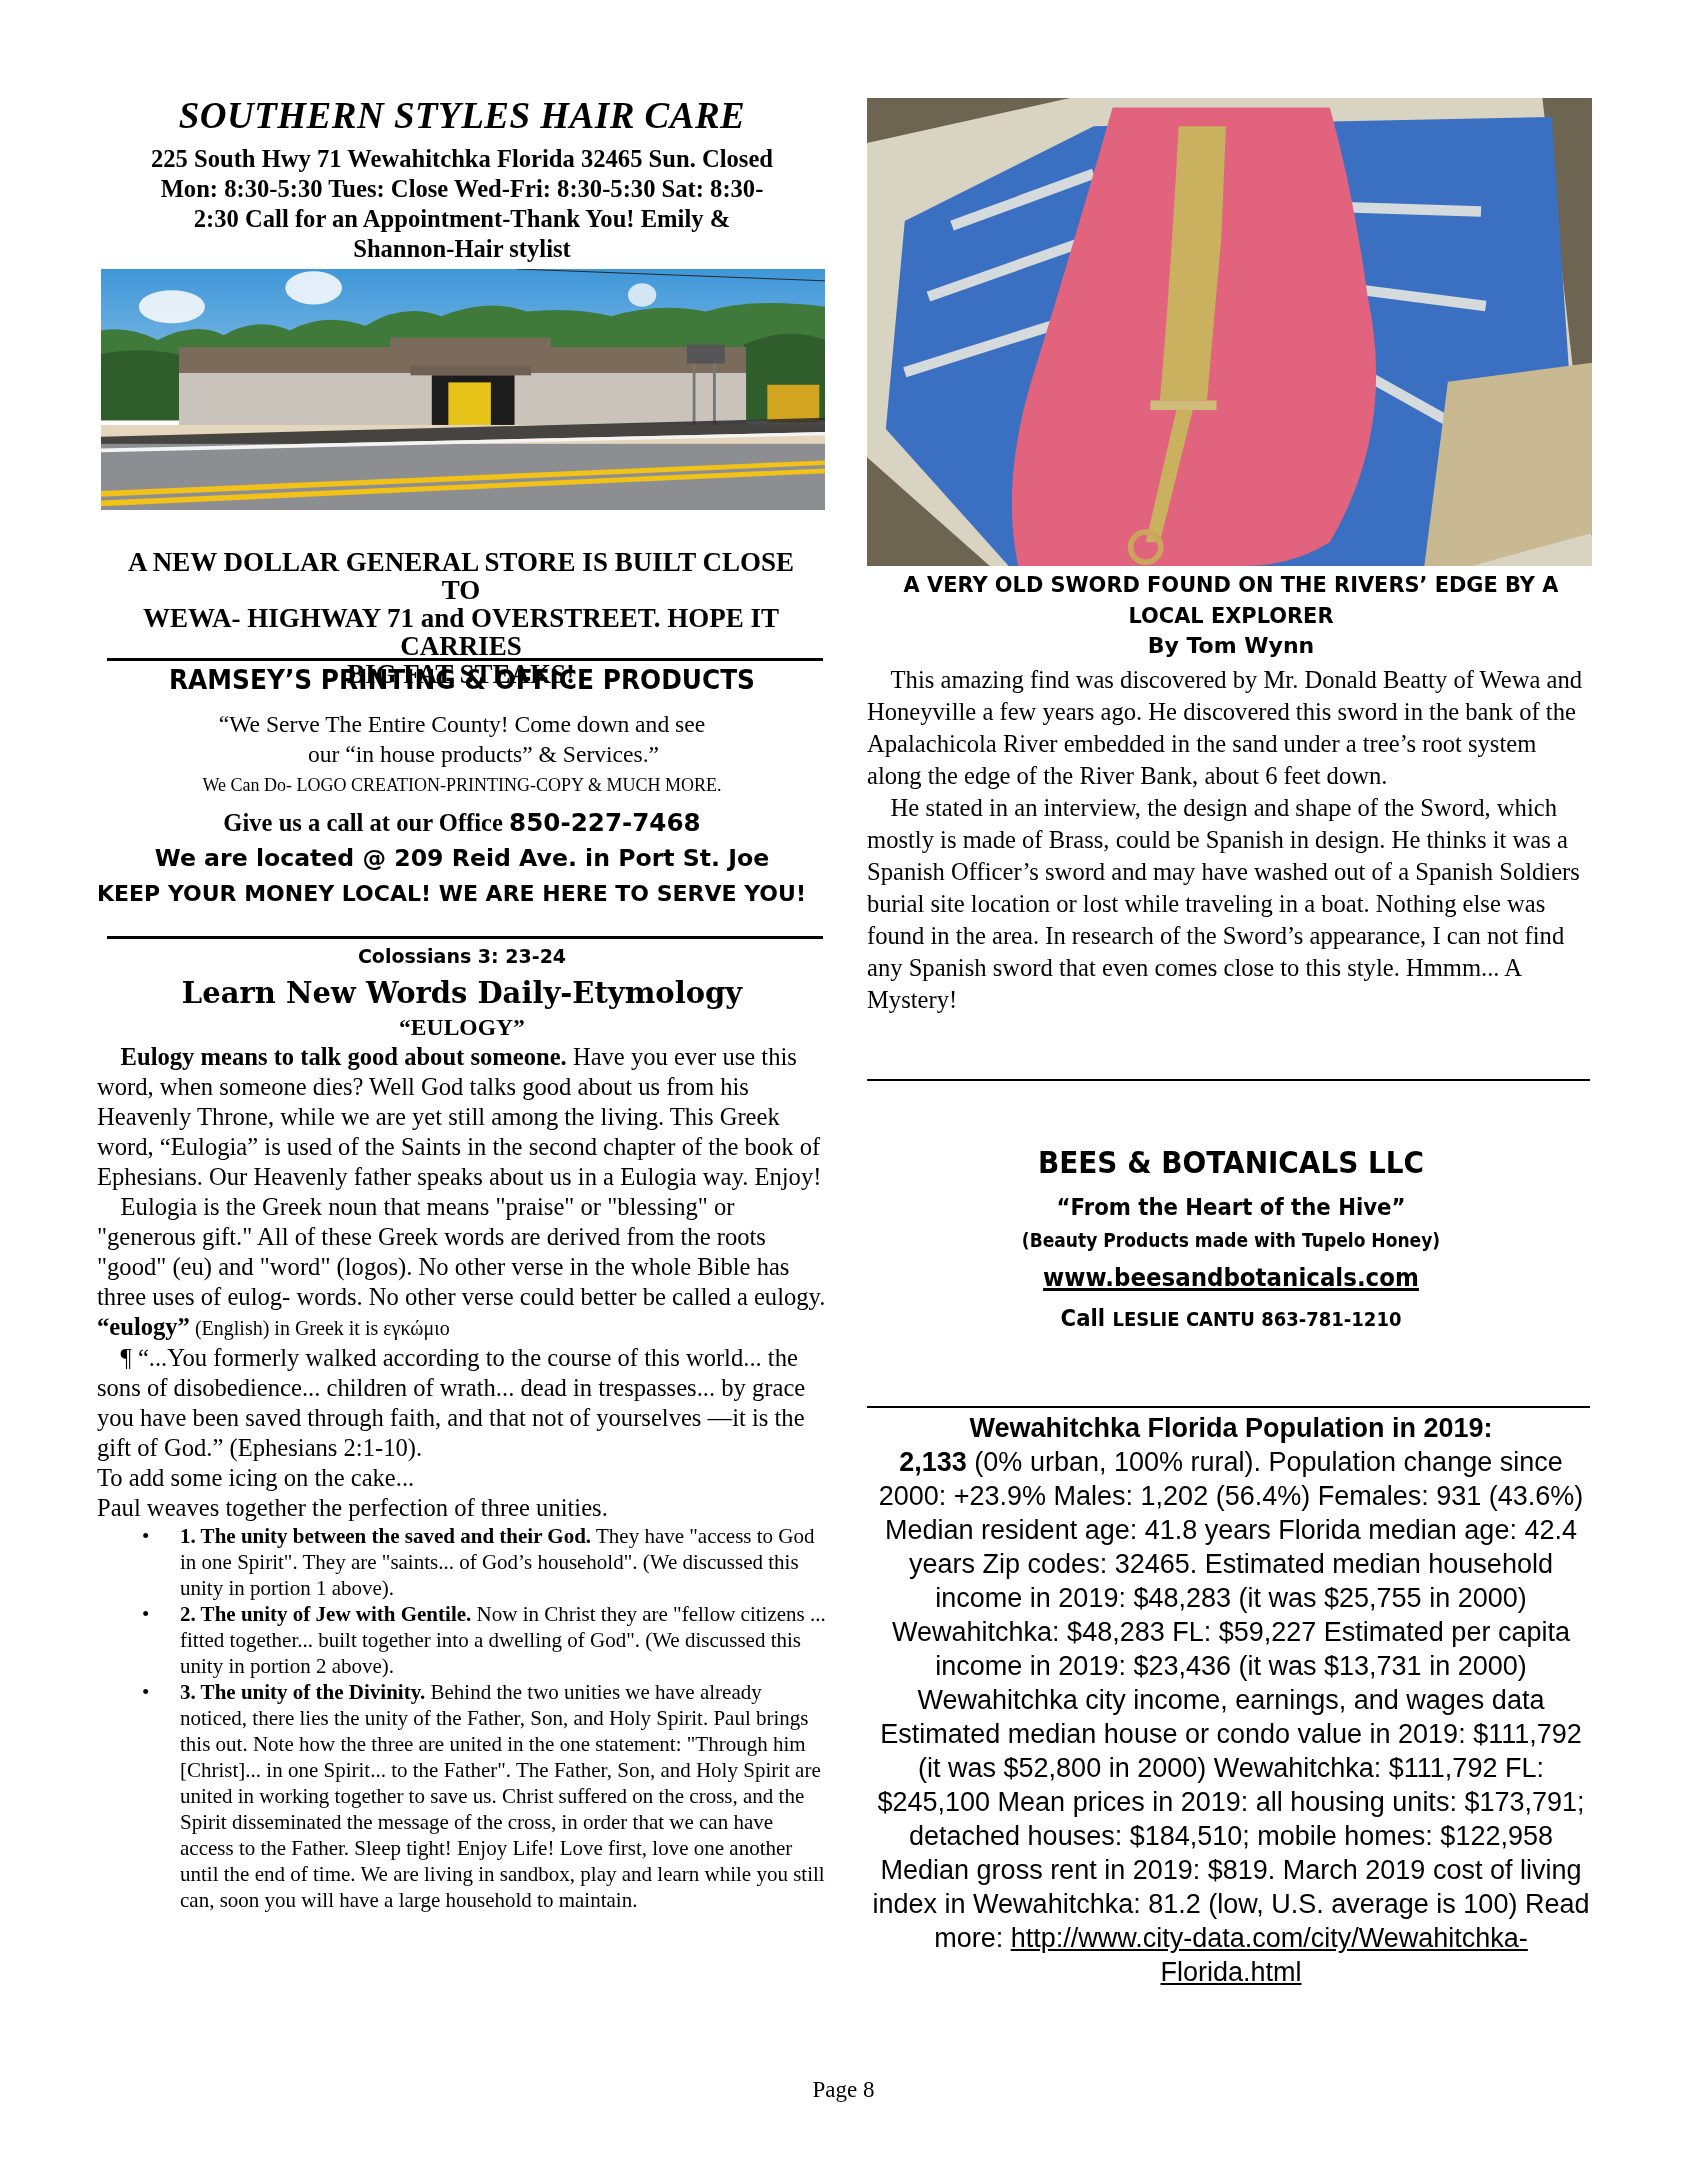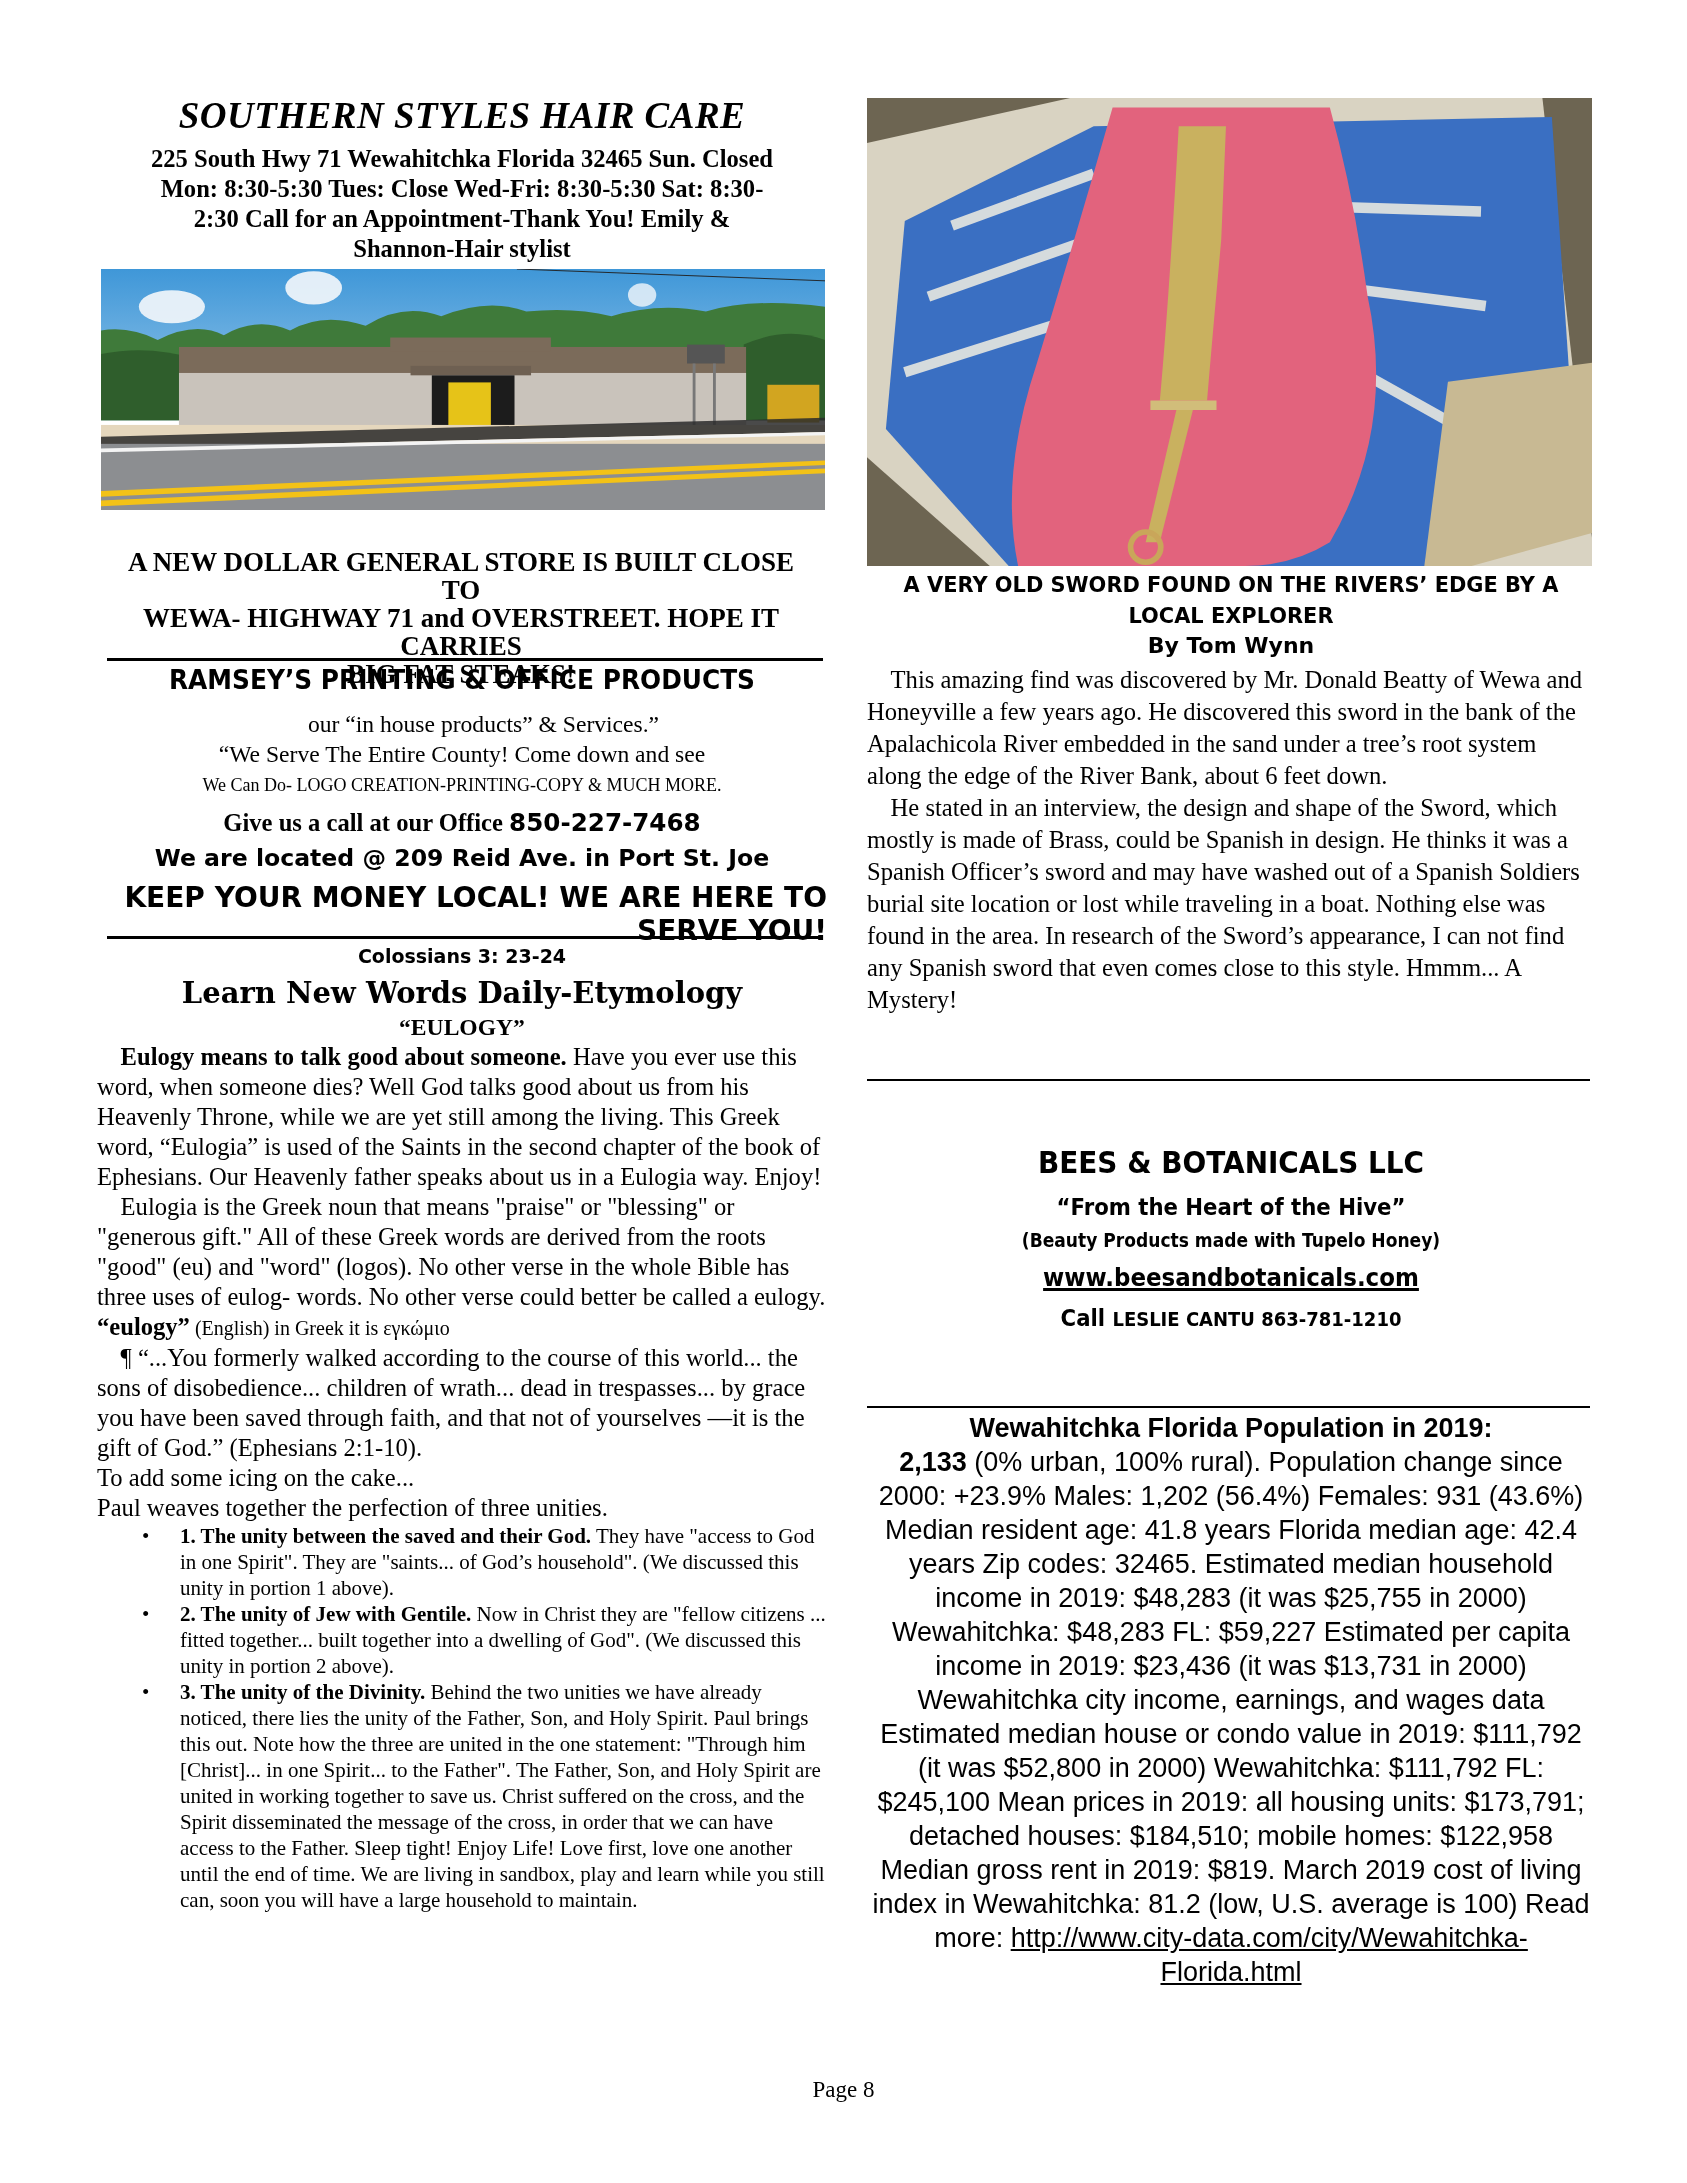--- a/index.html
+++ b/index.html
@@ -14,21 +14,21 @@
   .ss-info { position:absolute; top:144px; left:0; width:100%; text-align:center; font-weight:bold; font-size:24.6px; line-height:30px; }
   .photo-store { position:absolute; top:269px; left:3.8px; width:724px; height:241px; overflow:hidden; }
   .caption-store { position:absolute; top:548px; left:9.5px; width:709px; text-align:center; font-weight:bold; font-size:27px; line-height:28px; }
 
   
   .ramsey-title { position:absolute; top:664px; left:0; width:100%; text-align:center; font-family:"DejaVu Sans", sans-serif; font-weight:bold; font-size:27px; transform:scaleX(0.92); }
   .ramsey-quote { position:absolute; top:709px; left:0; width:100%; text-align:center; font-size:23.6px; line-height:30px; }
   .ramsey-can { position:absolute; top:775px; left:0; width:100%; text-align:center; font-size:18px; }
   .ramsey-call { position:absolute; top:808px; left:0; width:100%; text-align:center; font-weight:bold; font-size:24.6px; }
   .ramsey-loc { position:absolute; top:844px; left:0; width:100%; text-align:center; font-family:"DejaVu Sans", sans-serif; font-weight:bold; font-size:23.6px; }
-  .ramsey-keep { position:absolute; top:881px; left:0; width:100%; text-align:right; font-family:"DejaVu Sans", sans-serif; font-weight:bold; font-size:28px; }
+  .ramsey-keep { position:absolute; top:881px; left:0; width:100%; text-align:left; font-family:"DejaVu Sans", sans-serif; font-weight:bold; font-size:22px; }
 
   
   .verse { position:absolute; top:945px; left:0; width:100%; text-align:center; font-family:"DejaVu Sans", sans-serif; font-weight:bold; font-size:19px; }
   .ety-title { position:absolute; top:976px; left:0; width:100%; text-align:center; font-family:"DejaVu Serif", serif; font-weight:bold; font-size:29px; }
   .ety-word { position:absolute; top:1014px; left:0; width:100%; text-align:center; font-weight:bold; font-size:23.6px; }
   .ety-body { position:absolute; top:1042px; left:0; width:730px; font-size:24.6px; line-height:30px; }
   .ety-body p { margin:0; }
   .indent { text-indent:23.6px; }
   .bullets { list-style:none; margin:0; padding:0; }
   .bullets li { position:relative; padding-left:83px; font-size:21px; line-height:26px; }
@@ -103,22 +103,22 @@
   <div class="caption-store">
     <div>A NEW DOLLAR GENERAL STORE IS BUILT CLOSE TO</div>
     <div>WEWA- HIGHWAY 71 and OVERSTREET. HOPE IT CARRIES</div>
     <div>BIG FAT STEAKS!</div>
   </div>
 
   <div class="rule" style="top:658px; left:9.5px; width:716px;"></div>
 
   <div class="ramsey-title">RAMSEY’S PRINTING &amp; OFFICE PRODUCTS</div>
   <div class="ramsey-quote">
+    <div>“We Serve The Entire County! Come down and see</div>
     <div style="padding-left:43px">our “in house products” &amp; Services.”</div>
-    <div>“We Serve The Entire County! Come down and see</div>
   </div>
   <div class="ramsey-can">We Can Do- LOGO CREATION-PRINTING-COPY &amp; MUCH MORE.</div>
   <div class="ramsey-call">
     <span>Give us a call at our Office</span>
     <span style="font-family:'DejaVu Sans',sans-serif">850-227-7468</span>
   </div>
   <div class="ramsey-loc">We are located @ 209 Reid Ave. in Port St. Joe</div>
   <div class="ramsey-keep">KEEP YOUR MONEY LOCAL!  WE ARE HERE TO SERVE YOU!</div>
 
   <div class="rule" style="top:936px; left:9.5px; width:716px;"></div>

